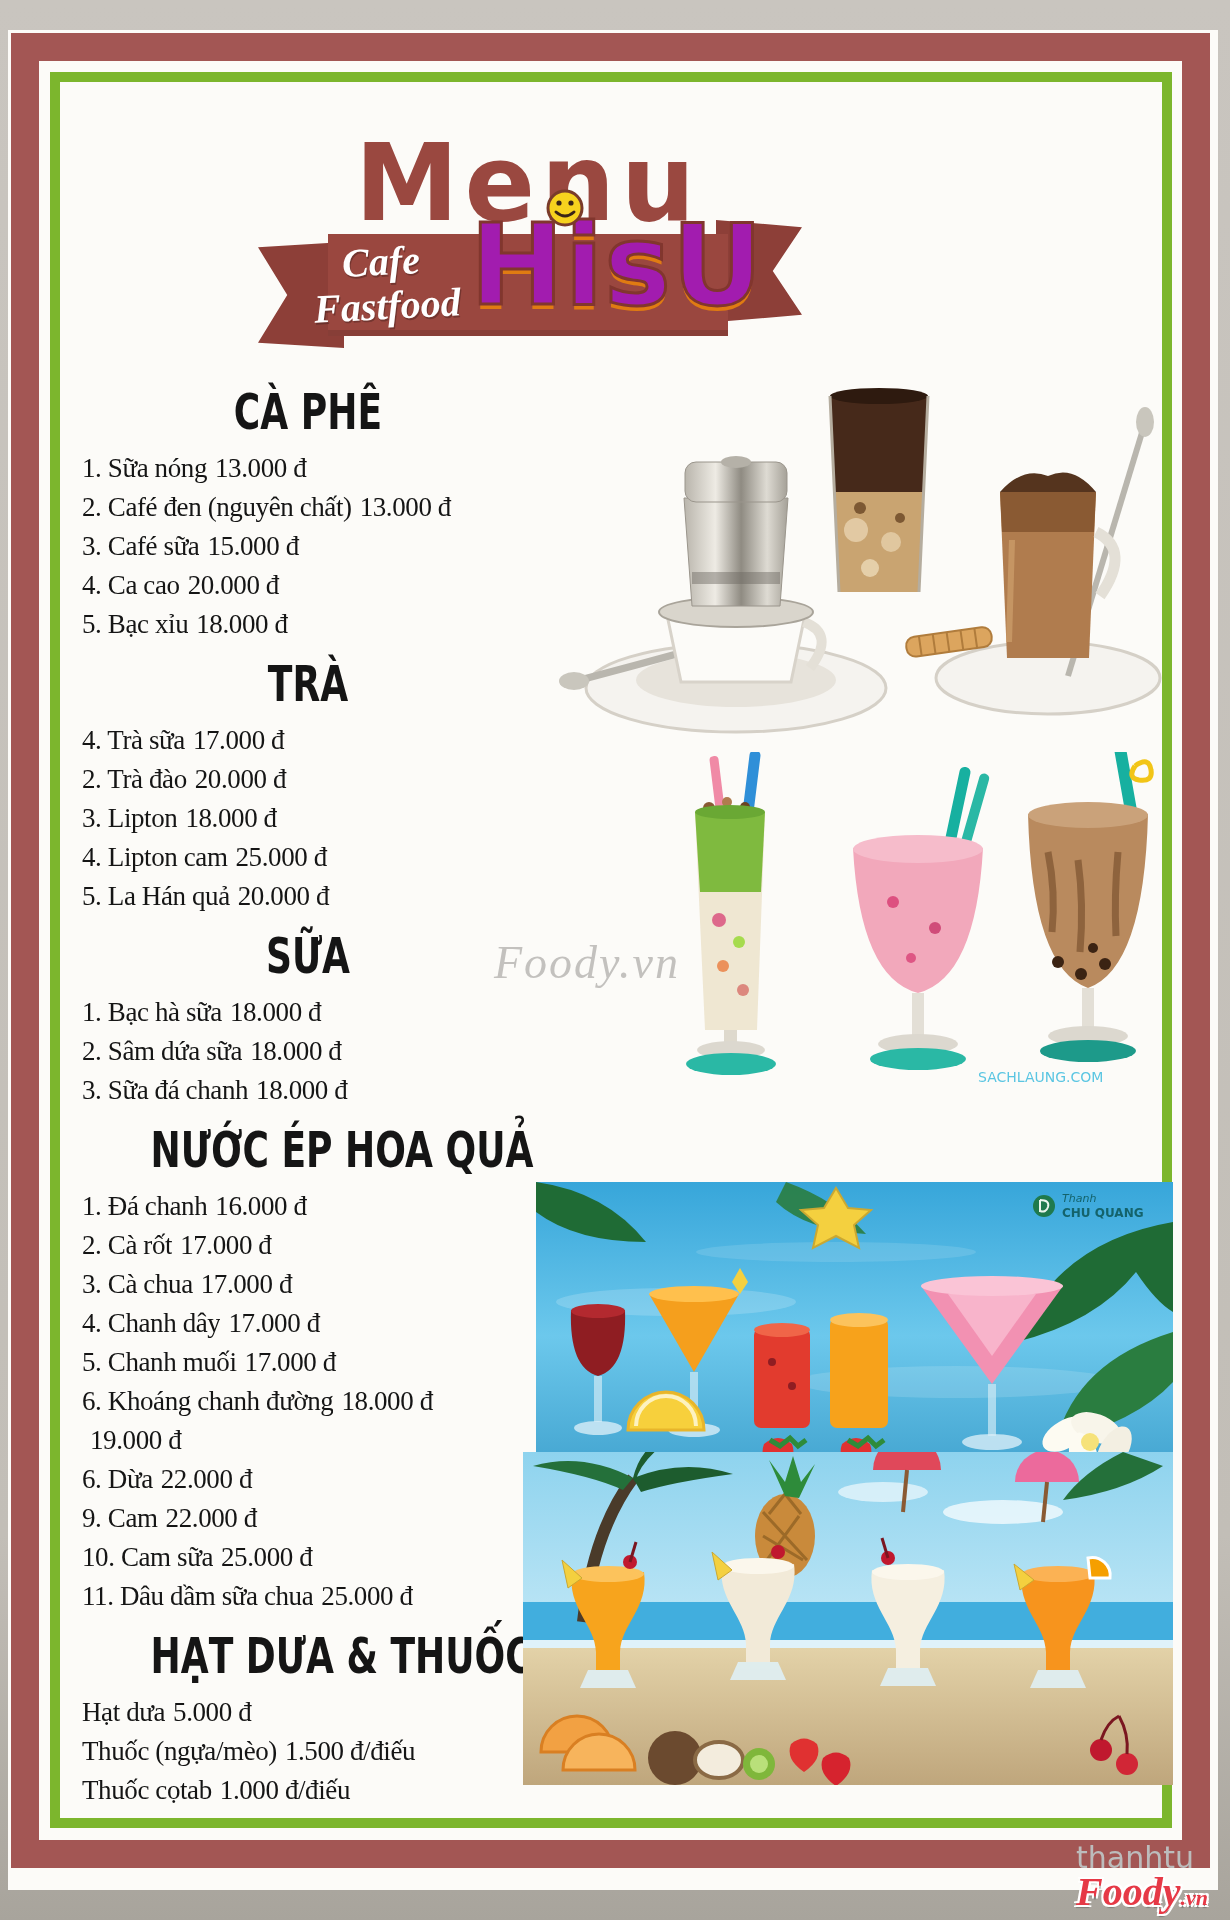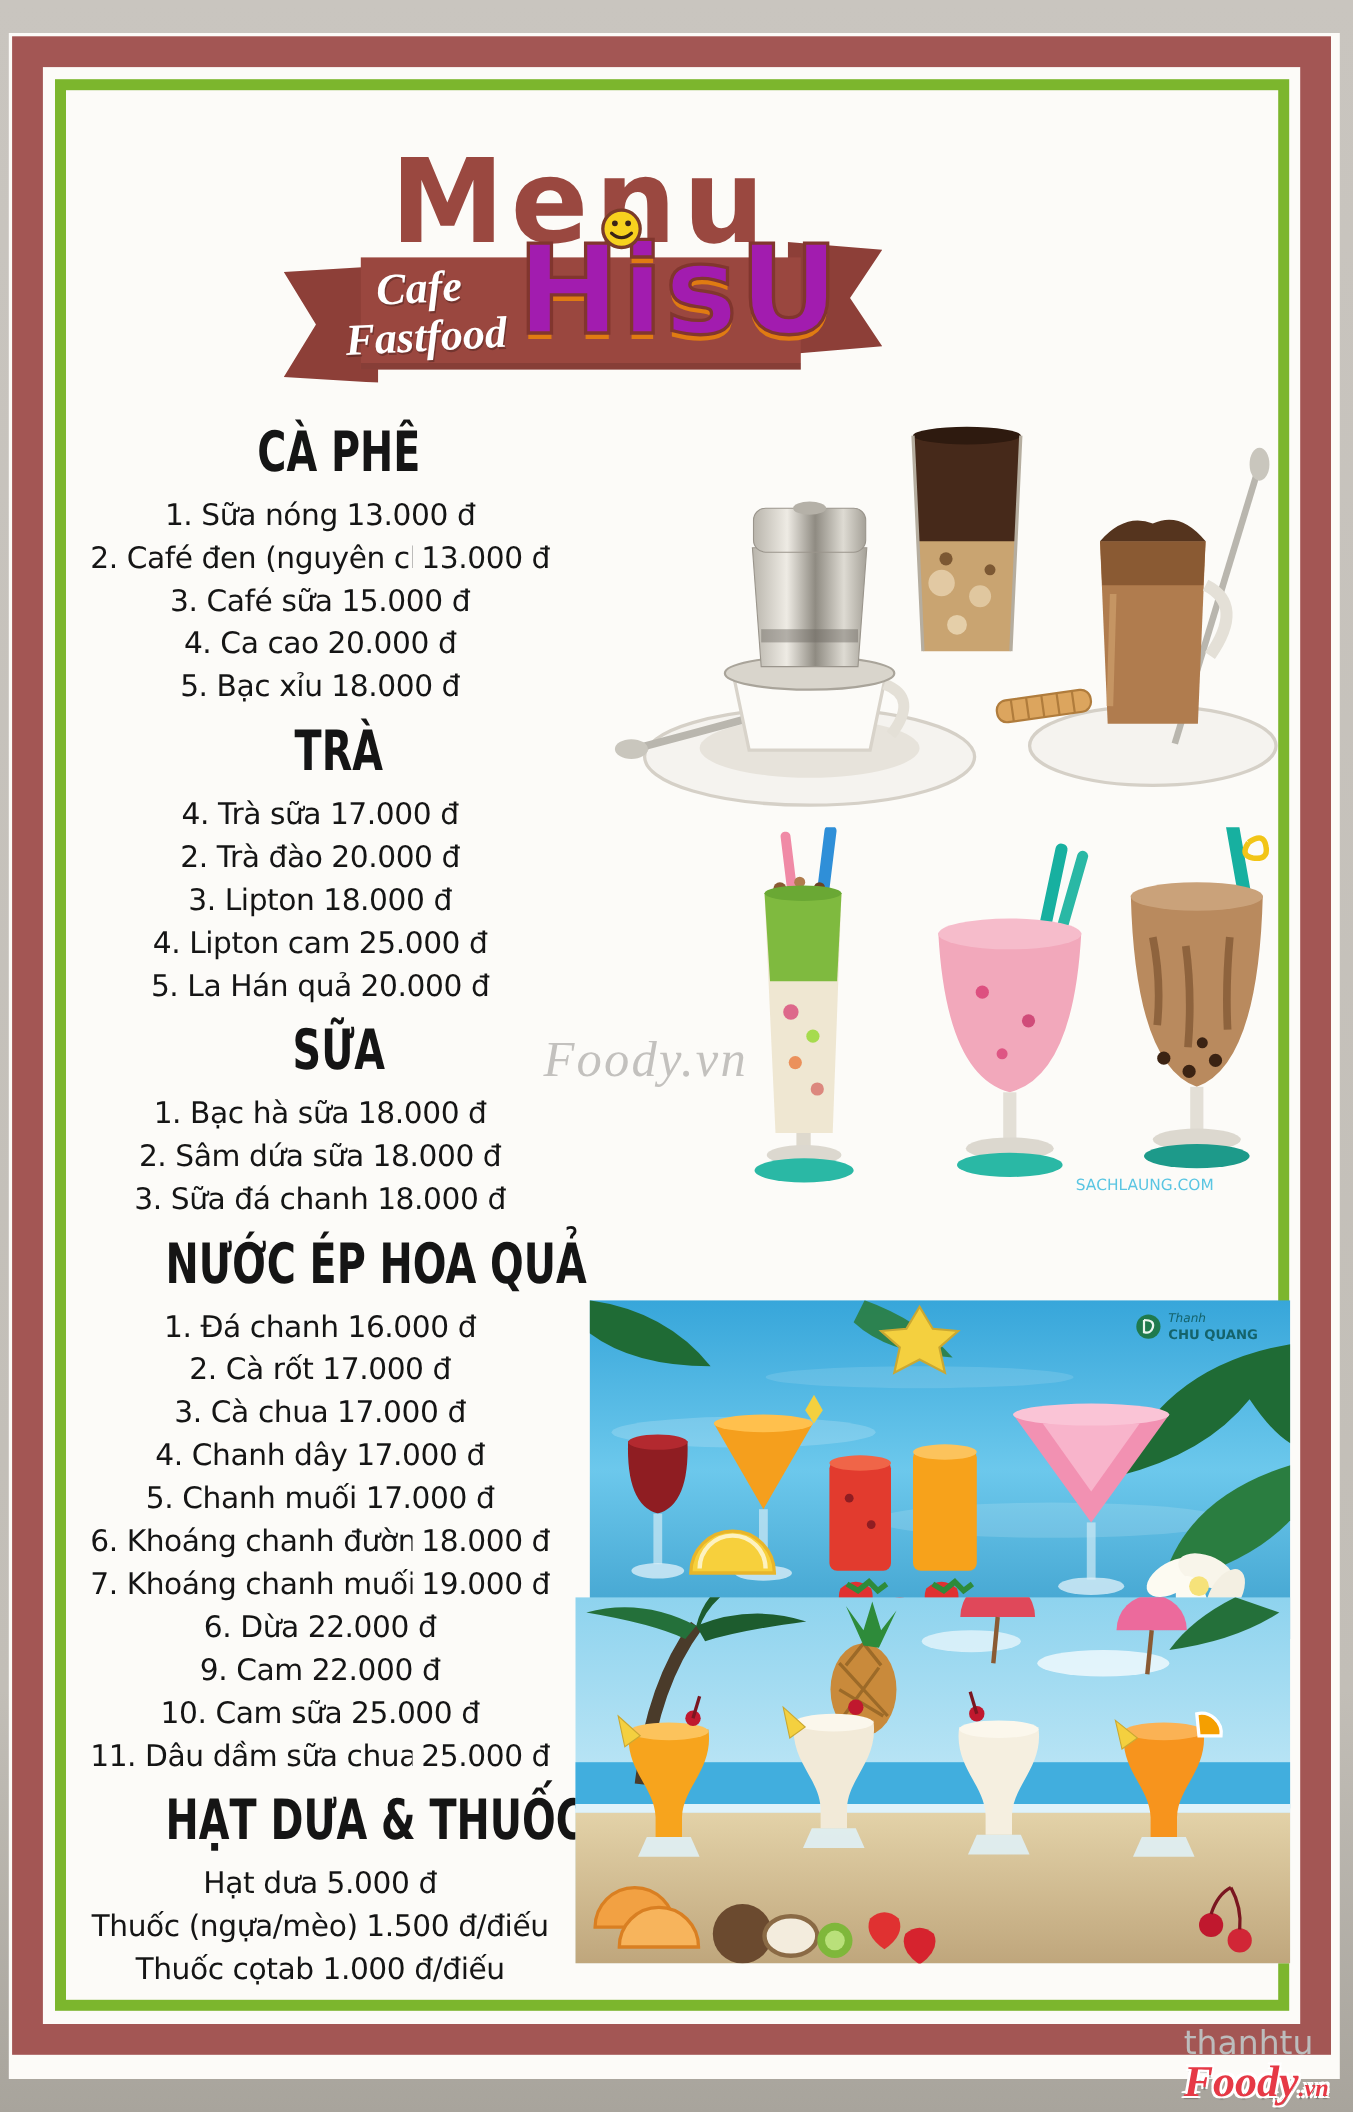--- a/index.html
+++ b/index.html
@@ -34,21 +34,21 @@
     text-shadow:0 5px 0 #e07b12;
   }
   .smiley{position:absolute;left:287px;top:-32px;}
   
   .menu-col{position:absolute;left:62px;top:352px;width:430px;color:#151515;}
   .section-title{
     font-size:44px;font-weight:bold;text-align:center;margin:14px 0 12px 46px;
     transform:scaleX(.82) scaleY(1.15);white-space:nowrap;
   }
   .menu-section:first-child .section-title{margin-top:4px;}
-  .menu-row{display:flex;justify-content:center;font-size:27px;line-height:39px;padding-left:12px;letter-spacing:-.4px;}
+  .menu-row{display:flex;justify-content:flex-start;font-size:27px;line-height:39px;padding-left:12px;letter-spacing:-.4px;font-family:Liberation Serif, serif;}
   .item-name{white-space:nowrap;overflow:hidden;}
   .item-price{white-space:nowrap;text-align:right;padding-left:8px;}
   
   .photo{position:absolute;}
   .photo svg{display:block;width:100%;height:100%;}
   .photo-coffee{left:500px;top:350px;width:665px;height:362px;}
   .photo-drinks{left:515px;top:722px;width:650px;height:342px;}
   .photo-pool{left:528px;top:1152px;width:637px;height:308px;}
   .photo-beach{left:515px;top:1422px;width:650px;height:333px;}
   
@@ -180,21 +180,20 @@
         </div>
           <div class="menu-row">
           <span class="item-name">5. Chanh muối</span>
           <span class="item-price">17.000 đ</span>
         </div>
           <div class="menu-row">
           <span class="item-name">6. Khoáng chanh đường</span>
           <span class="item-price">18.000 đ</span>
         </div>
           <div class="menu-row">
-          <span class="item-name">7. Khoáng chanh muối</span>
           <span class="item-price">19.000 đ</span>
         </div>
           <div class="menu-row">
           <span class="item-name">6. Dừa</span>
           <span class="item-price">22.000 đ</span>
         </div>
           <div class="menu-row">
           <span class="item-name">9. Cam</span>
           <span class="item-price">22.000 đ</span>
         </div>

